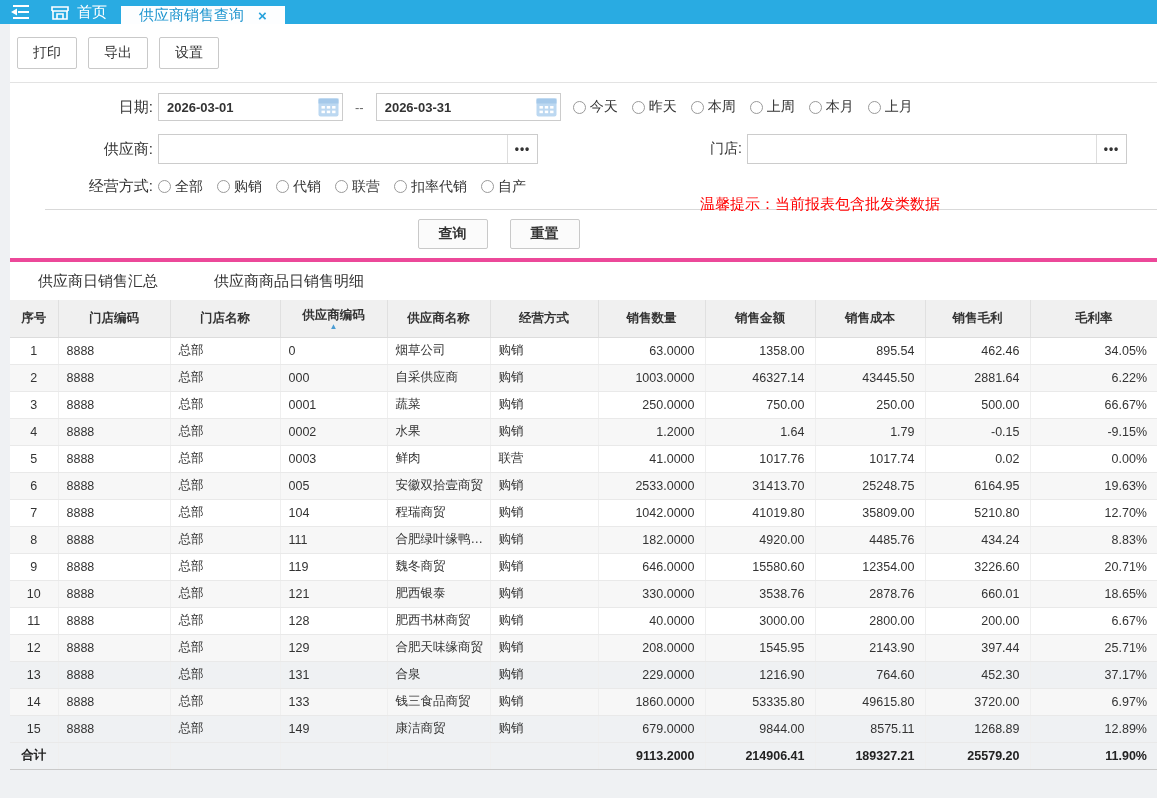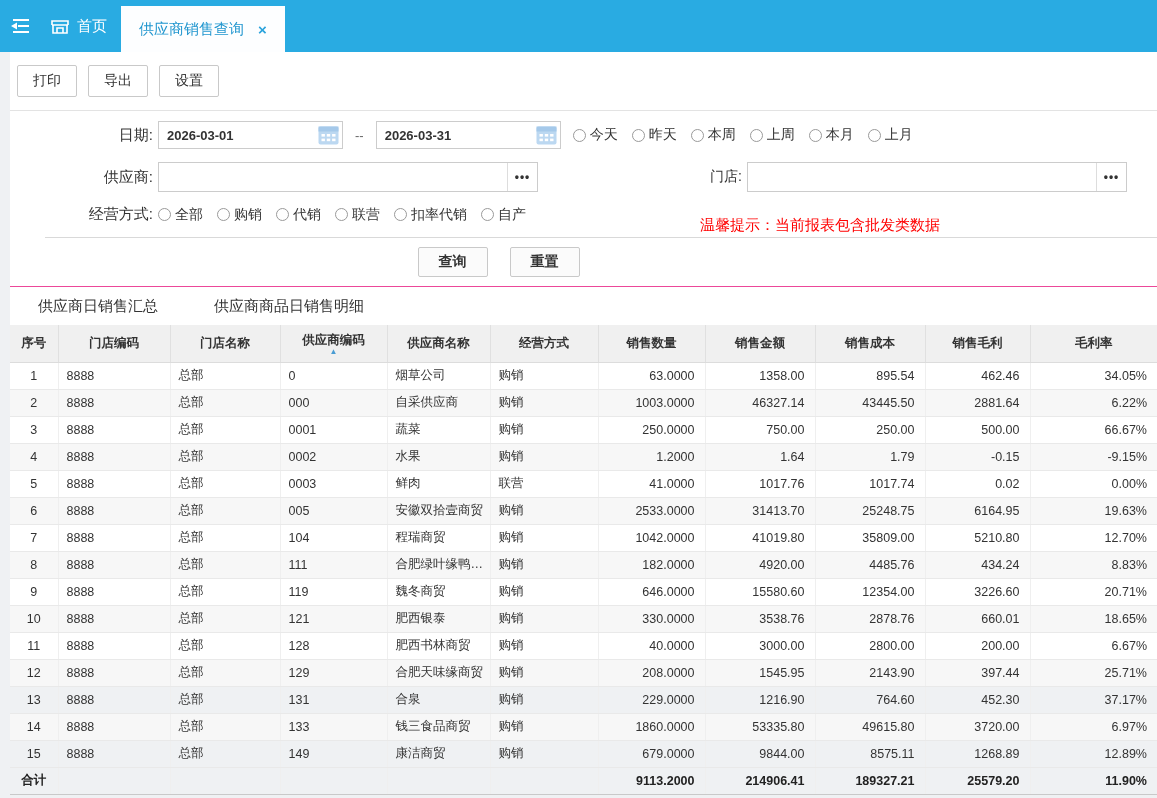--- a/index.html
+++ b/index.html
@@ -1,21 +1,21 @@
 <!DOCTYPE html>
 <html><head>
 <meta charset="utf-8">
 <style>
   * { margin:0; padding:0; box-sizing:border-box; }
   html,body { font-family:"Liberation Sans","DejaVu Sans",sans-serif; }
   body { background:#e9edf0; }
   .app { position:relative; width:1157px; height:798px; background:#eff1f3; overflow:hidden; }
 
   
-  .topbar { height:52px; background:#29abe2; display:flex; align-items:stretch; }
+  .topbar { height:24px; background:#29abe2; display:flex; align-items:stretch; }
   .tb-icon { display:flex; align-items:center; justify-content:center; width:40px; cursor:pointer; }
   .home-item { display:flex; align-items:center; gap:7px; color:#fff; font-size:15px; padding:0 14px 0 10px; cursor:pointer; }
   .top-tab { margin-top:6px; background:#fdfeff; color:#2196cf; display:flex; align-items:center; gap:14px;
              padding:0 18px; font-size:15px; cursor:pointer; }
   .top-tab .close-x { color:#2aa3dc; font-size:15px; font-weight:bold; cursor:pointer; }
 
   
   .panel { margin-left:10px; width:1147px; height:612px; background:#fff; }
 
   
@@ -35,23 +35,23 @@
   .radio-group { display:flex; align-items:center; }
   .radio-item { display:flex; align-items:center; margin-right:14px; cursor:pointer; font-size:14px; color:#333; }
   .rb { width:13px; height:13px; border:1px solid #9a9a9a; border-radius:50%; background:#fff; margin-right:4px; flex:0 0 13px; }
   .quick-dates { margin-left:12px;text-align:center; }
   .lookup-group { display:flex; width:380px; border:1px solid #ccc; height:30px; background:#fff; }
   .lookup-group input { flex:1; border:none; outline:none; padding:0 8px; font-size:13px; font-family:inherit; }
   .lookup-btn { width:30px; border:none; border-left:1px solid #ddd; background:#fff; cursor:pointer;
                 font-size:12px; font-weight:bold; color:#333; letter-spacing:1px; font-family:inherit; }
   .store-label { width:160px; text-align:right; font-size:14px; color:#333; padding-right:5px; margin-left:auto; }
   .store-wrap { margin-right:30px; }
-  .tip { position:absolute; left:690px; top:11px; color:#ff0000; font-size:15px; }
+  .tip { position:absolute; left:690px; top:18px; color:#ff0000; font-size:15px; }
   .f-sep { border-top:1px solid #d9d9d9; margin:2px 0 0 35px; }
-  .query-row { display:flex; justify-content:center; gap:22px; padding:9px 170px 9px 0; border-bottom:1px solid #ec4899; }
+  .query-row { display:flex; justify-content:center; gap:22px; padding:9px 170px 9px 0; border-bottom:4px solid #ec4899; }
   .btn-strong { font-weight:700; padding:5px 20px; background:#fbfbfb; }
 
   
   .rtabs { display:flex; align-items:stretch; height:38px; background:#fff; }
   .rtab { display:flex; align-items:center; padding:0 28px; font-size:15px; color:#333; cursor:pointer; }
   .rtab.active { background:#1c9ed8; color:#fff; padding:0 20px; margin-right:8px; }
 
   
   table { border-collapse:collapse; table-layout:fixed; width:1147px; font-size:12.5px; color:#333; }
   thead th { height:37px; background:#f0f0f0; font-weight:700; text-align:center; vertical-align:middle;

